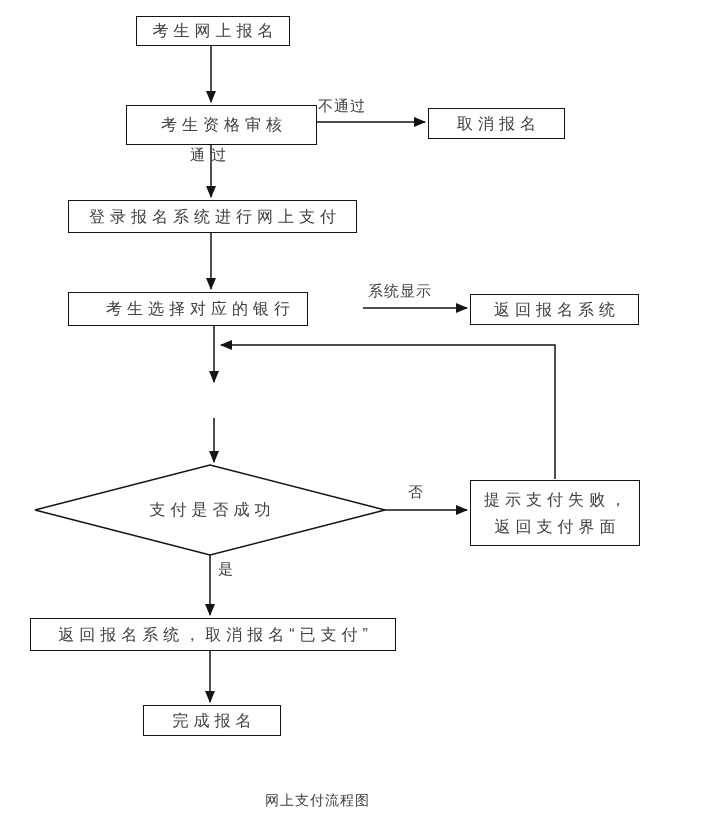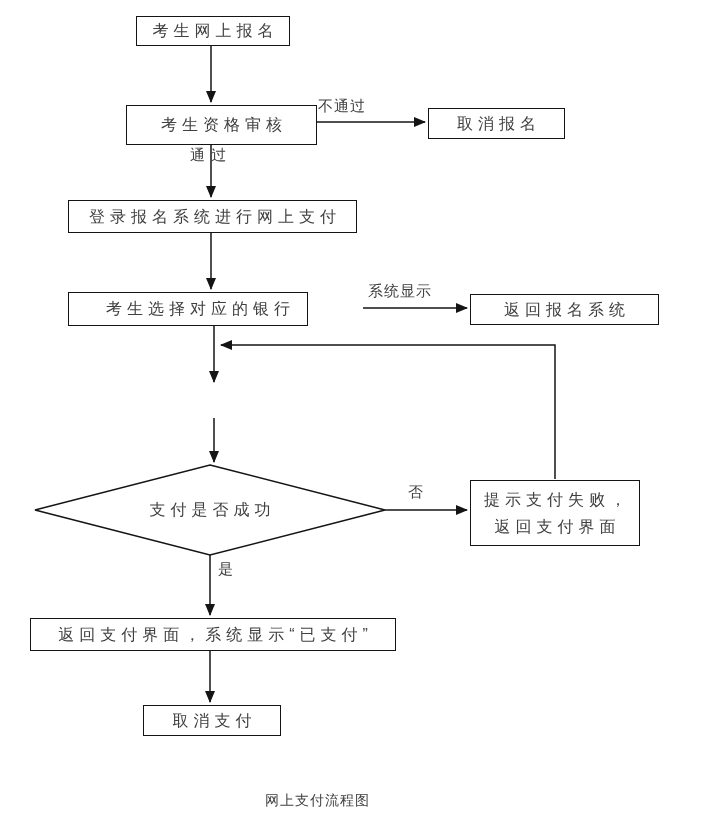--- a/index.html
+++ b/index.html
@@ -92,31 +92,31 @@
   <div class="node" style="left:136px; top:16px;  width:154px; height:30px;">考生网上报名</div>
 
   <div class="node" style="left:126px; top:105px; width:191px; height:40px;">考生资格审核</div>
 
   <div class="node" style="left:68px;  top:200px; width:289px; height:33px;">登录报名系统进行网上支付</div>
 
   <div class="node" style="left:428px; top:108px; width:137px; height:31px;">取消报名</div>
 
   <div class="node" style="left:68px;  top:292px; width:240px; height:34px;padding-left:25px;">考生选择对应的银行</div>
 
-  <div class="node" style="left:470px; top:294px; width:189px; height:31px;">返回报名系统</div>
+  <div class="node" style="left:470px; top:294px; width:169px; height:31px;">返回报名系统</div>
 
 
   <div class="diamond-label" style="left:35px; top:465px; width:350px; height:90px;">支付是否成功</div>
 
   <div class="node multiline" style="left:470px; top:480px; width:170px; height:66px;">提示支付失败，
 返回支付界面</div>
 
-  <div class="node" style="left:30px;  top:618px; width:366px; height:33px;">返回支付界面，系统显示“已支付”</div>
+  <div class="node" style="left:30px;  top:618px; width:366px; height:33px;">返回报名系统，取消报名“已支付”</div>
 
-  <div class="node" style="left:143px; top:705px; width:138px; height:31px;">取消支付</div>
+  <div class="node" style="left:143px; top:705px; width:138px; height:31px;">完成报名</div>
 
   <div class="edge-label" style="left:318px; top:97px;">不通过</div>
 
   <div class="edge-label" style="left:190px; top:146px;">通 过</div>
 
   <div class="edge-label" style="left:368px; top:282px;">系统显示</div>
 
   <div class="edge-label" style="left:408px; top:483px;">否</div>
 
   <div class="edge-label" style="left:218px; top:560px;">是</div>

